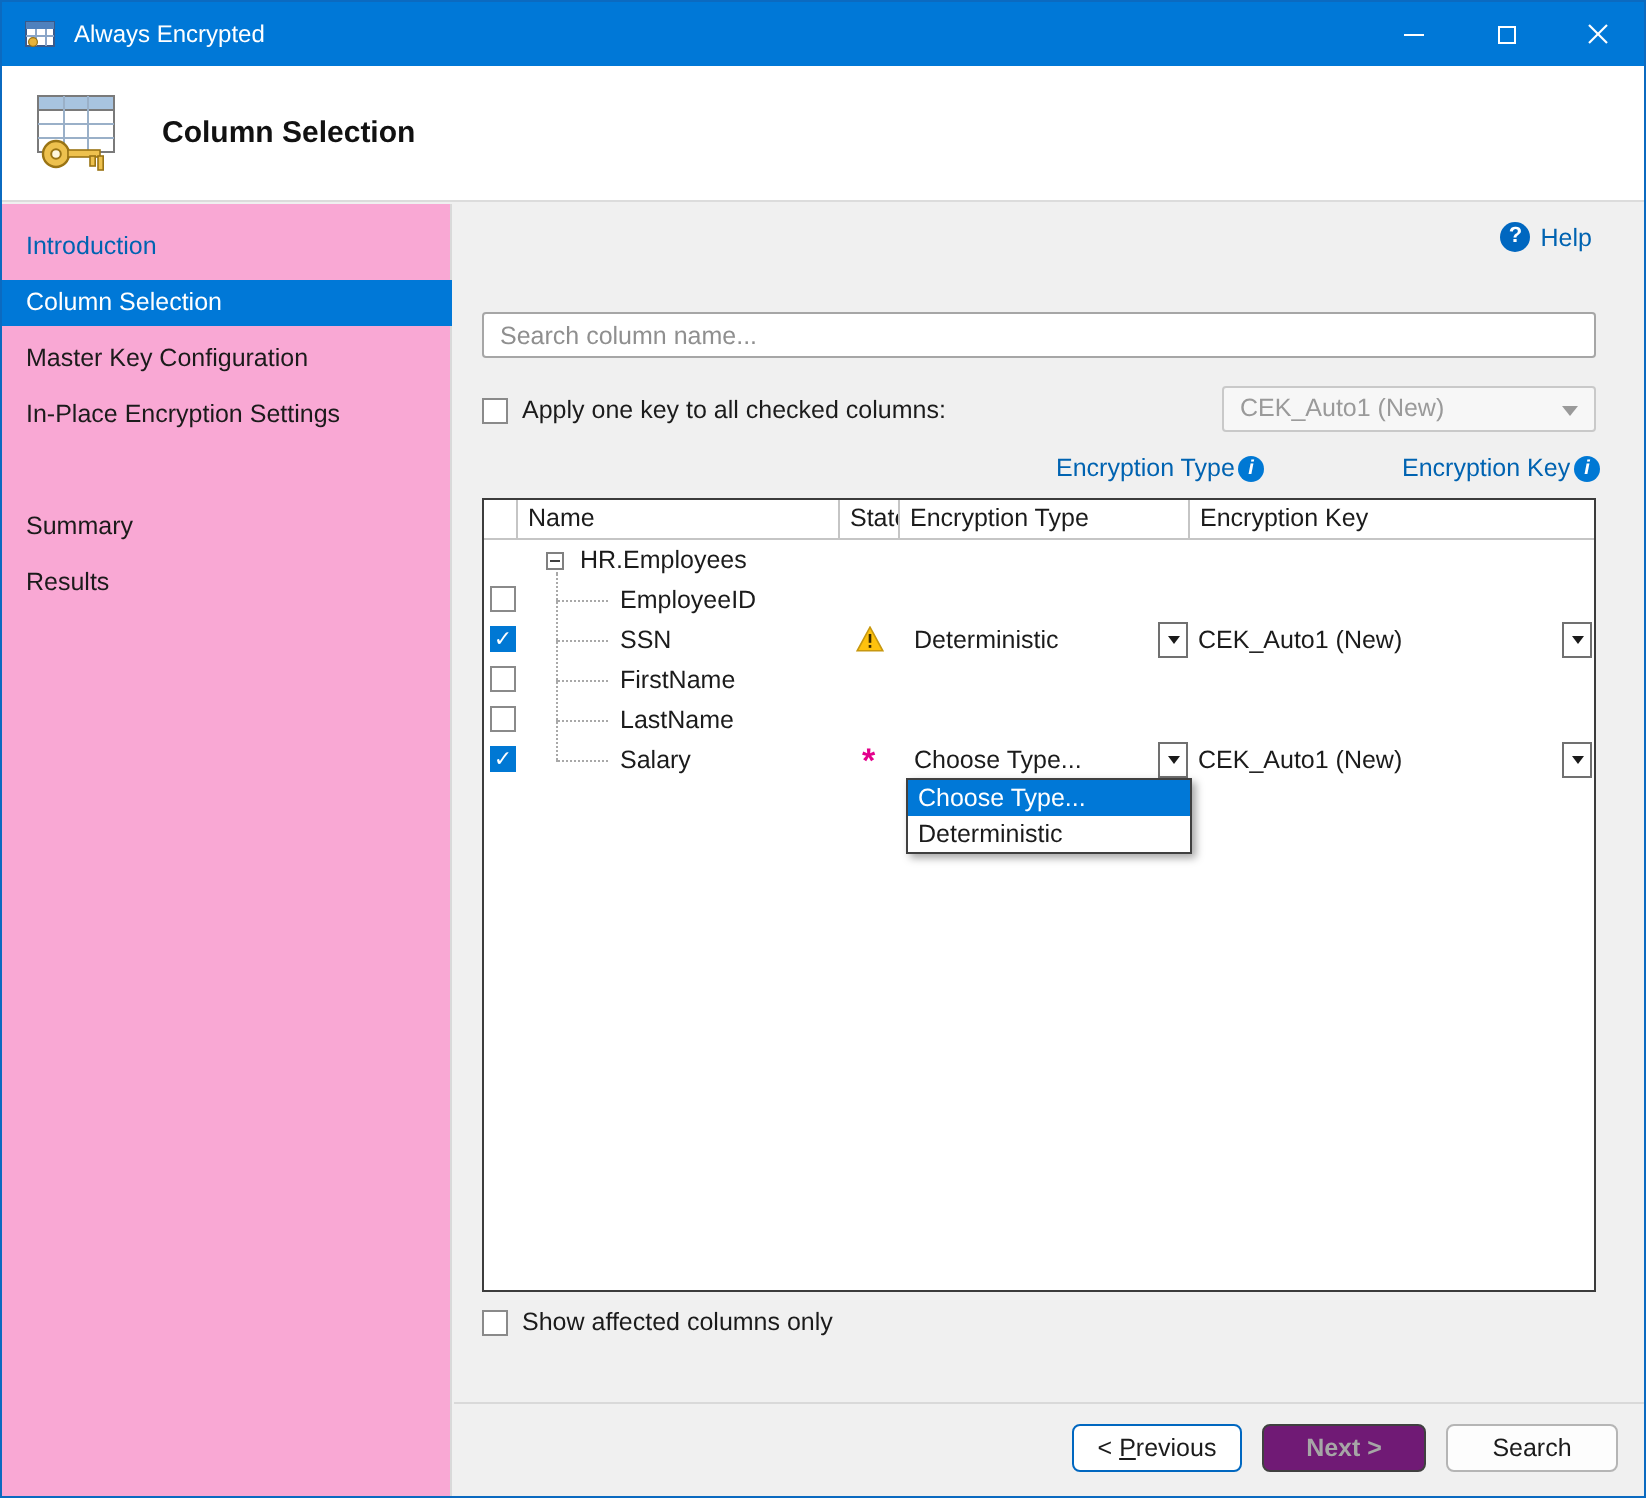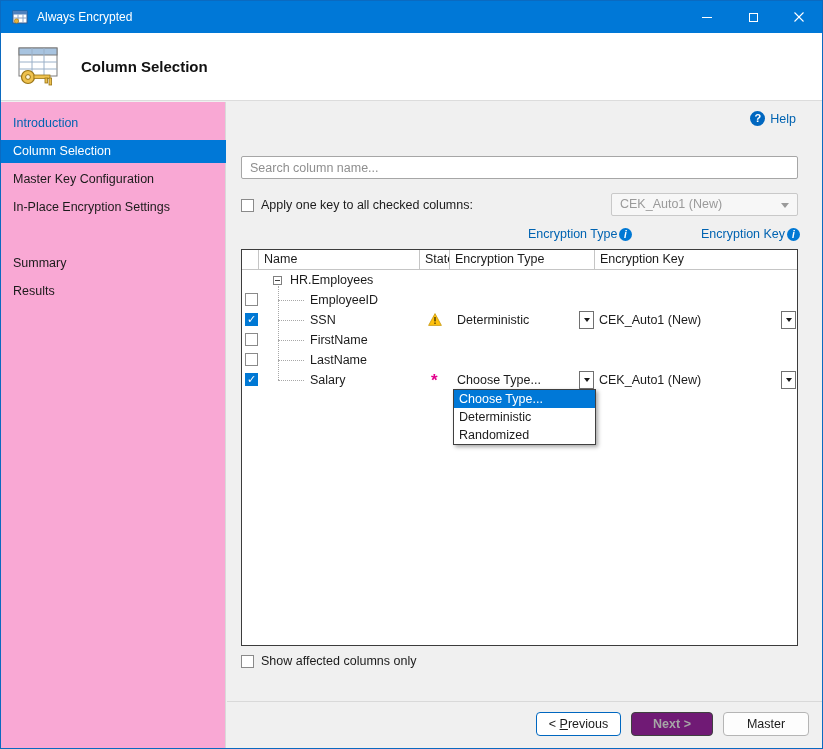--- a/index.html
+++ b/index.html
@@ -241,26 +241,25 @@
       </div>
     <div class="grid-text" style="left:357px; top:120px;">CEK_Auto1 (New)</div>
     <div class="dd-btn" style="left:539px; top:121px;">
         <div class="tri"></div>
       </div>
   </div>
 
   <div class="popup">
     <div class="opt selected">Choose Type...</div>
     <div class="opt">Deterministic</div>
-    <div class="opt">Randomized</div>
   </div>
 
   <div class="show-affected">
     <div class="cb"></div>
     <span>Show affected columns only</span>
   </div>
 
   <div class="footer-divider"></div>
   <div class="btn btn-prev"><span>&lt; </span><span class="u">P</span><span>revious</span></div>
   <div class="btn btn-next">Next &gt;</div>
-  <div class="btn btn-cancel">Master</div>
+  <div class="btn btn-cancel">Search</div>
 
 </div>
 
 </body></html>

